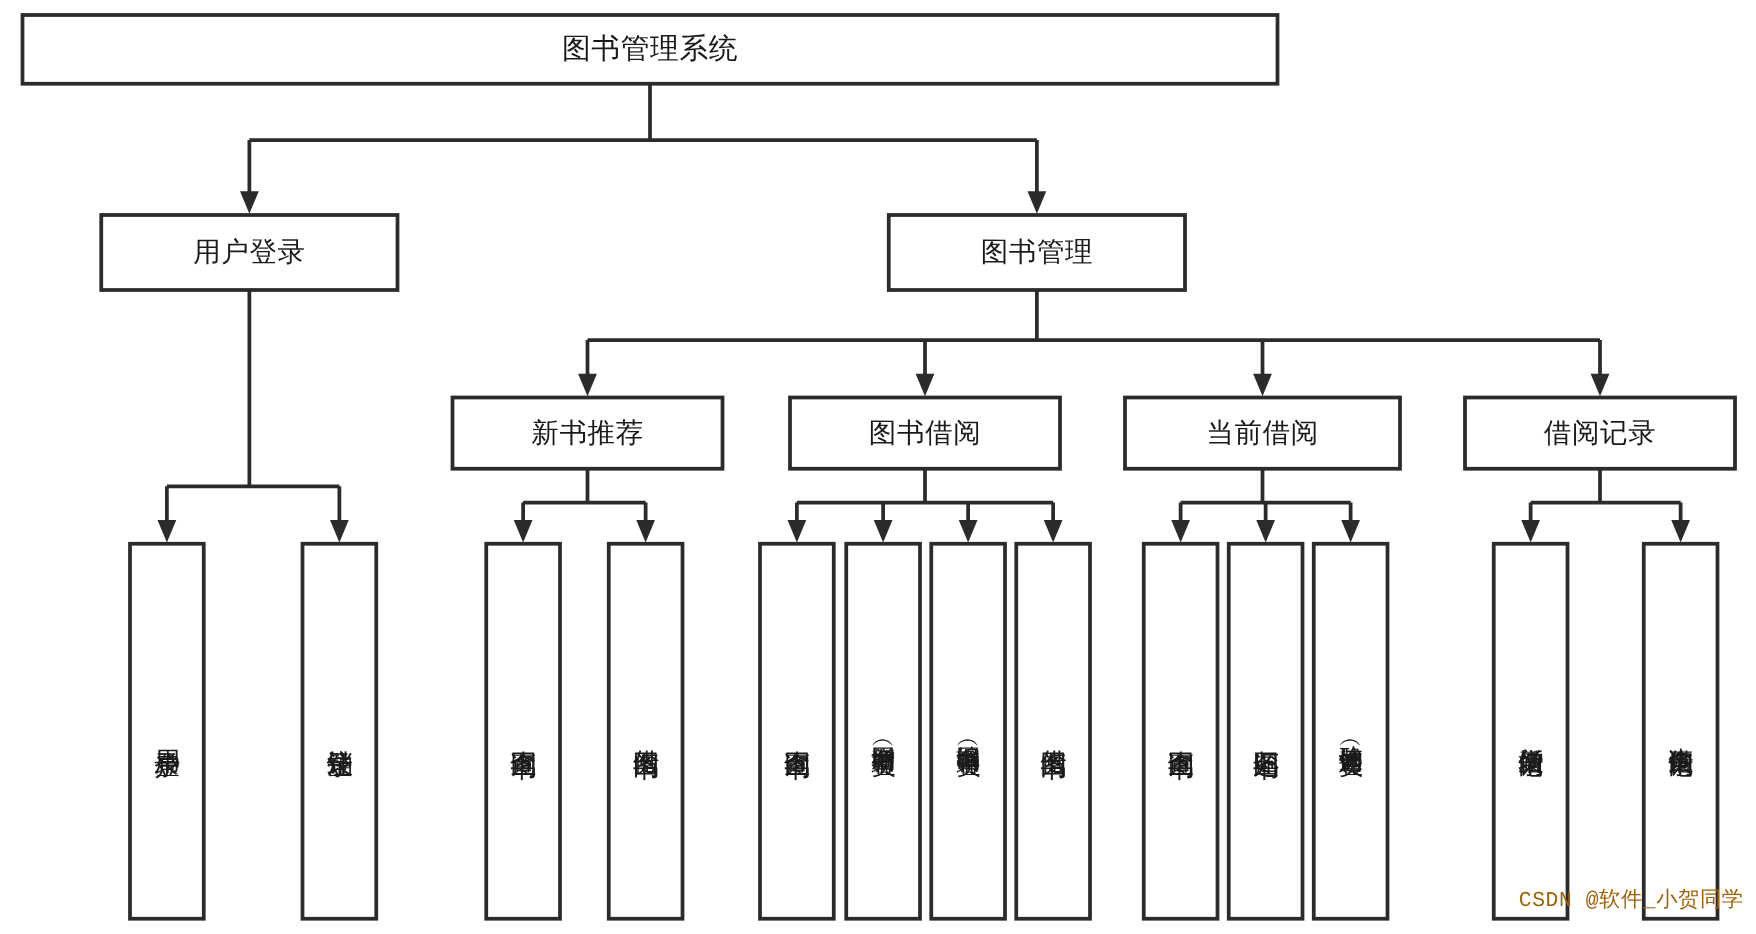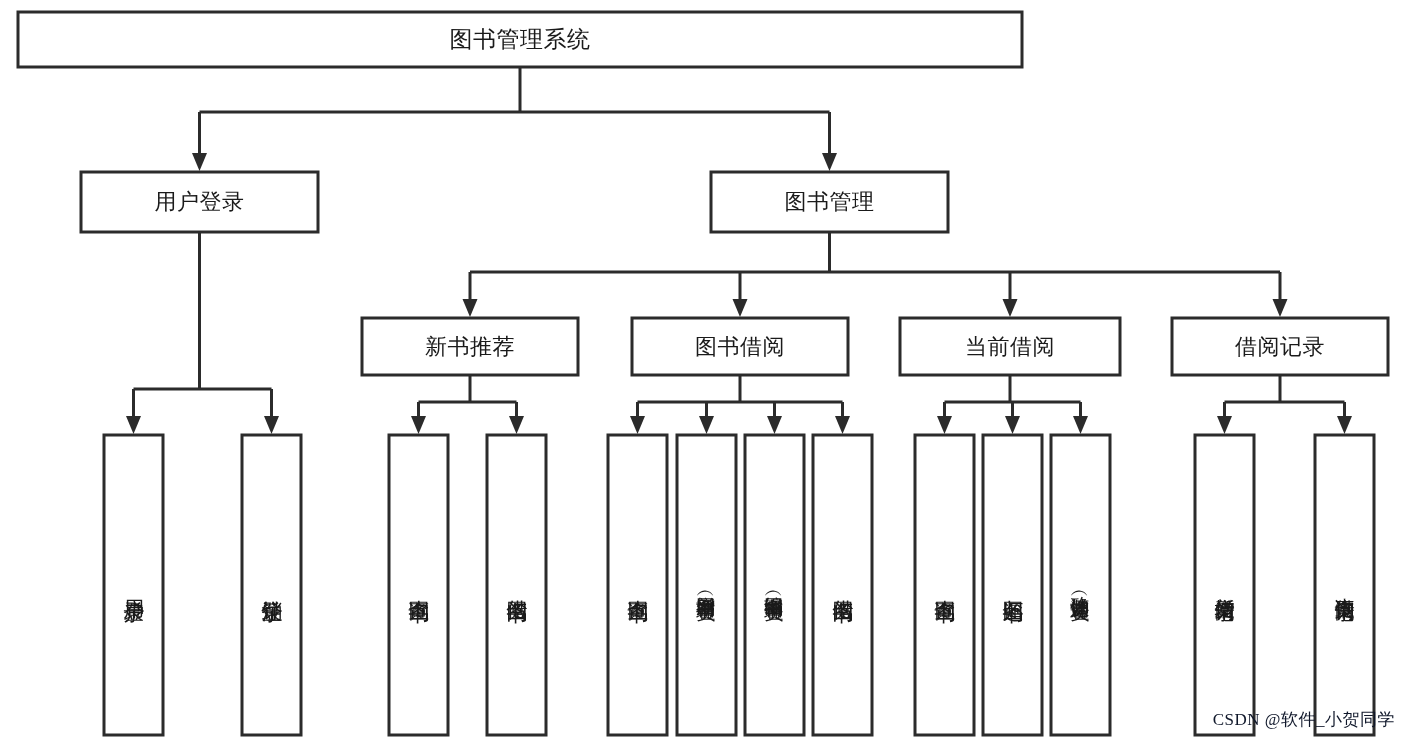--- a/index.html
+++ b/index.html
@@ -74,23 +74,23 @@
     color: #1a1a1a;
     line-height: 1.18;
     letter-spacing: 1px;
     white-space: nowrap;
     text-align: center;
   }
   .watermark {
     position: absolute;
     right: 10px;
     bottom: 6px;
-    font-family: Liberation Serif, serif;
+    font-family: Liberation Mono, monospace;
     font-size: 17px;
-    color: #0f172a;
+    color: #a16207;
     letter-spacing: 0.5px;
     white-space: nowrap;
   }
 </style>
 </head>
 <body>
 
 <div id="diagram-root">
 
   <svg class="diagram-canvas" viewBox="0 0 1405 747">

